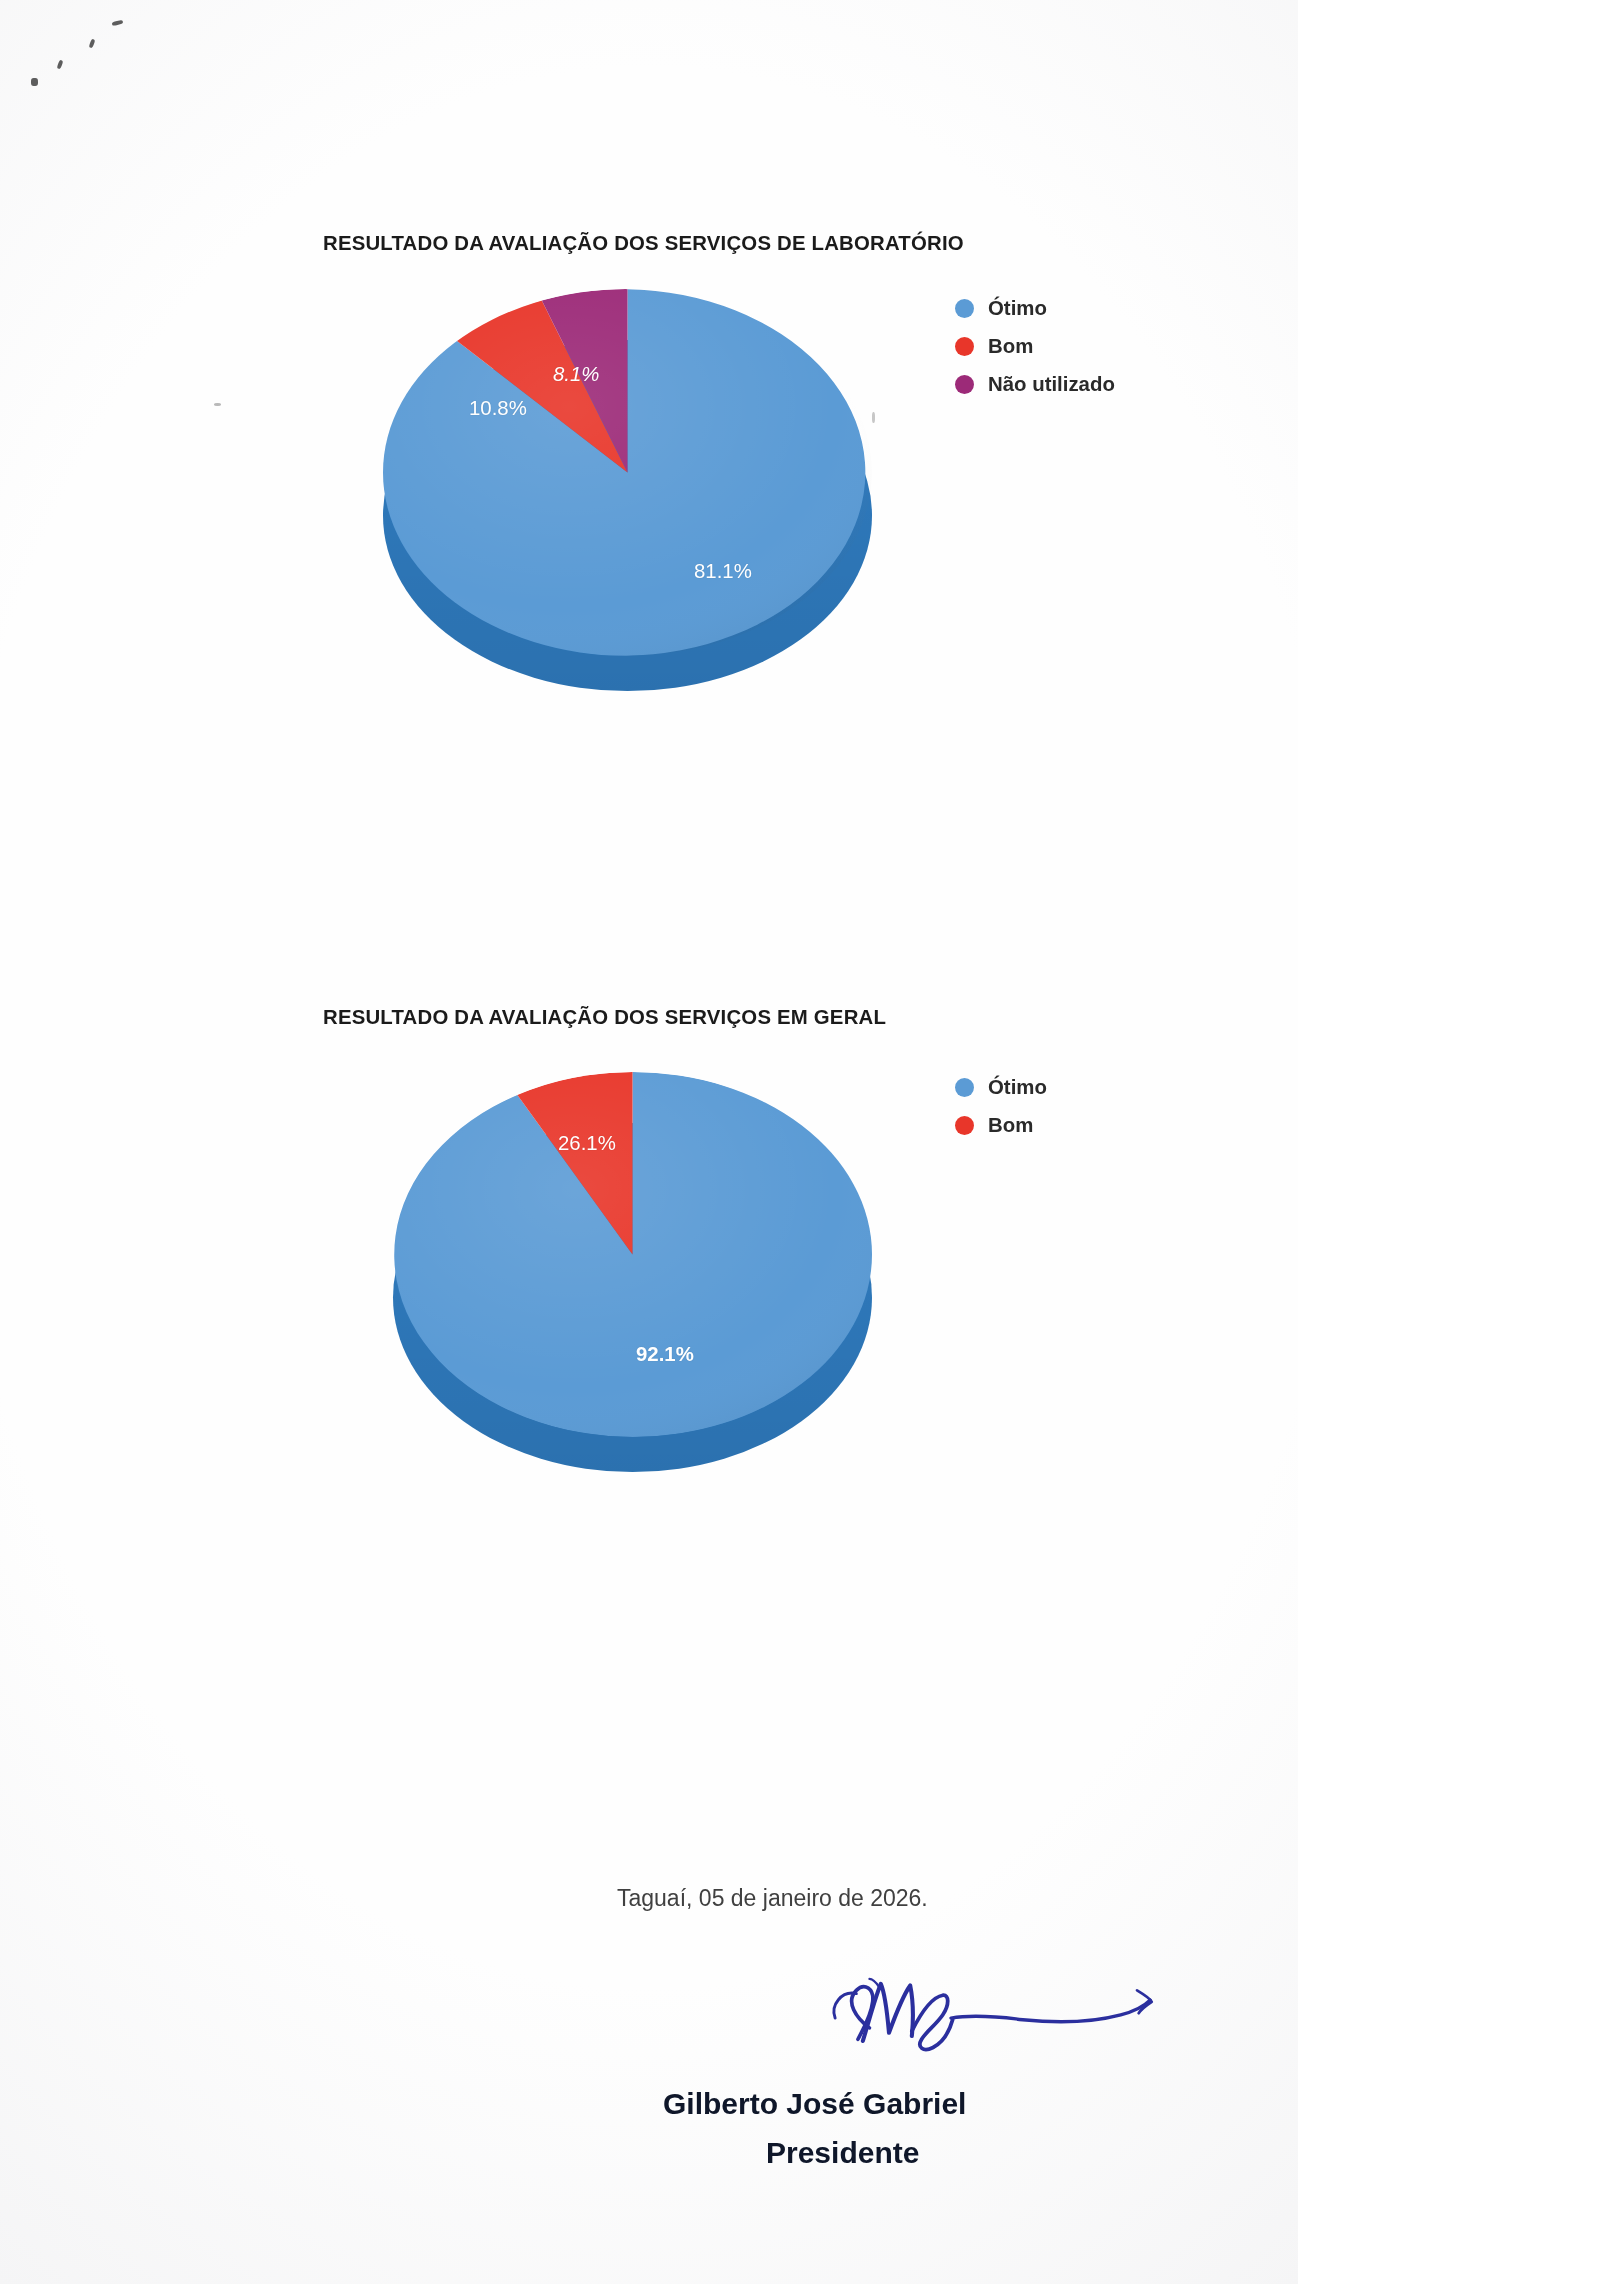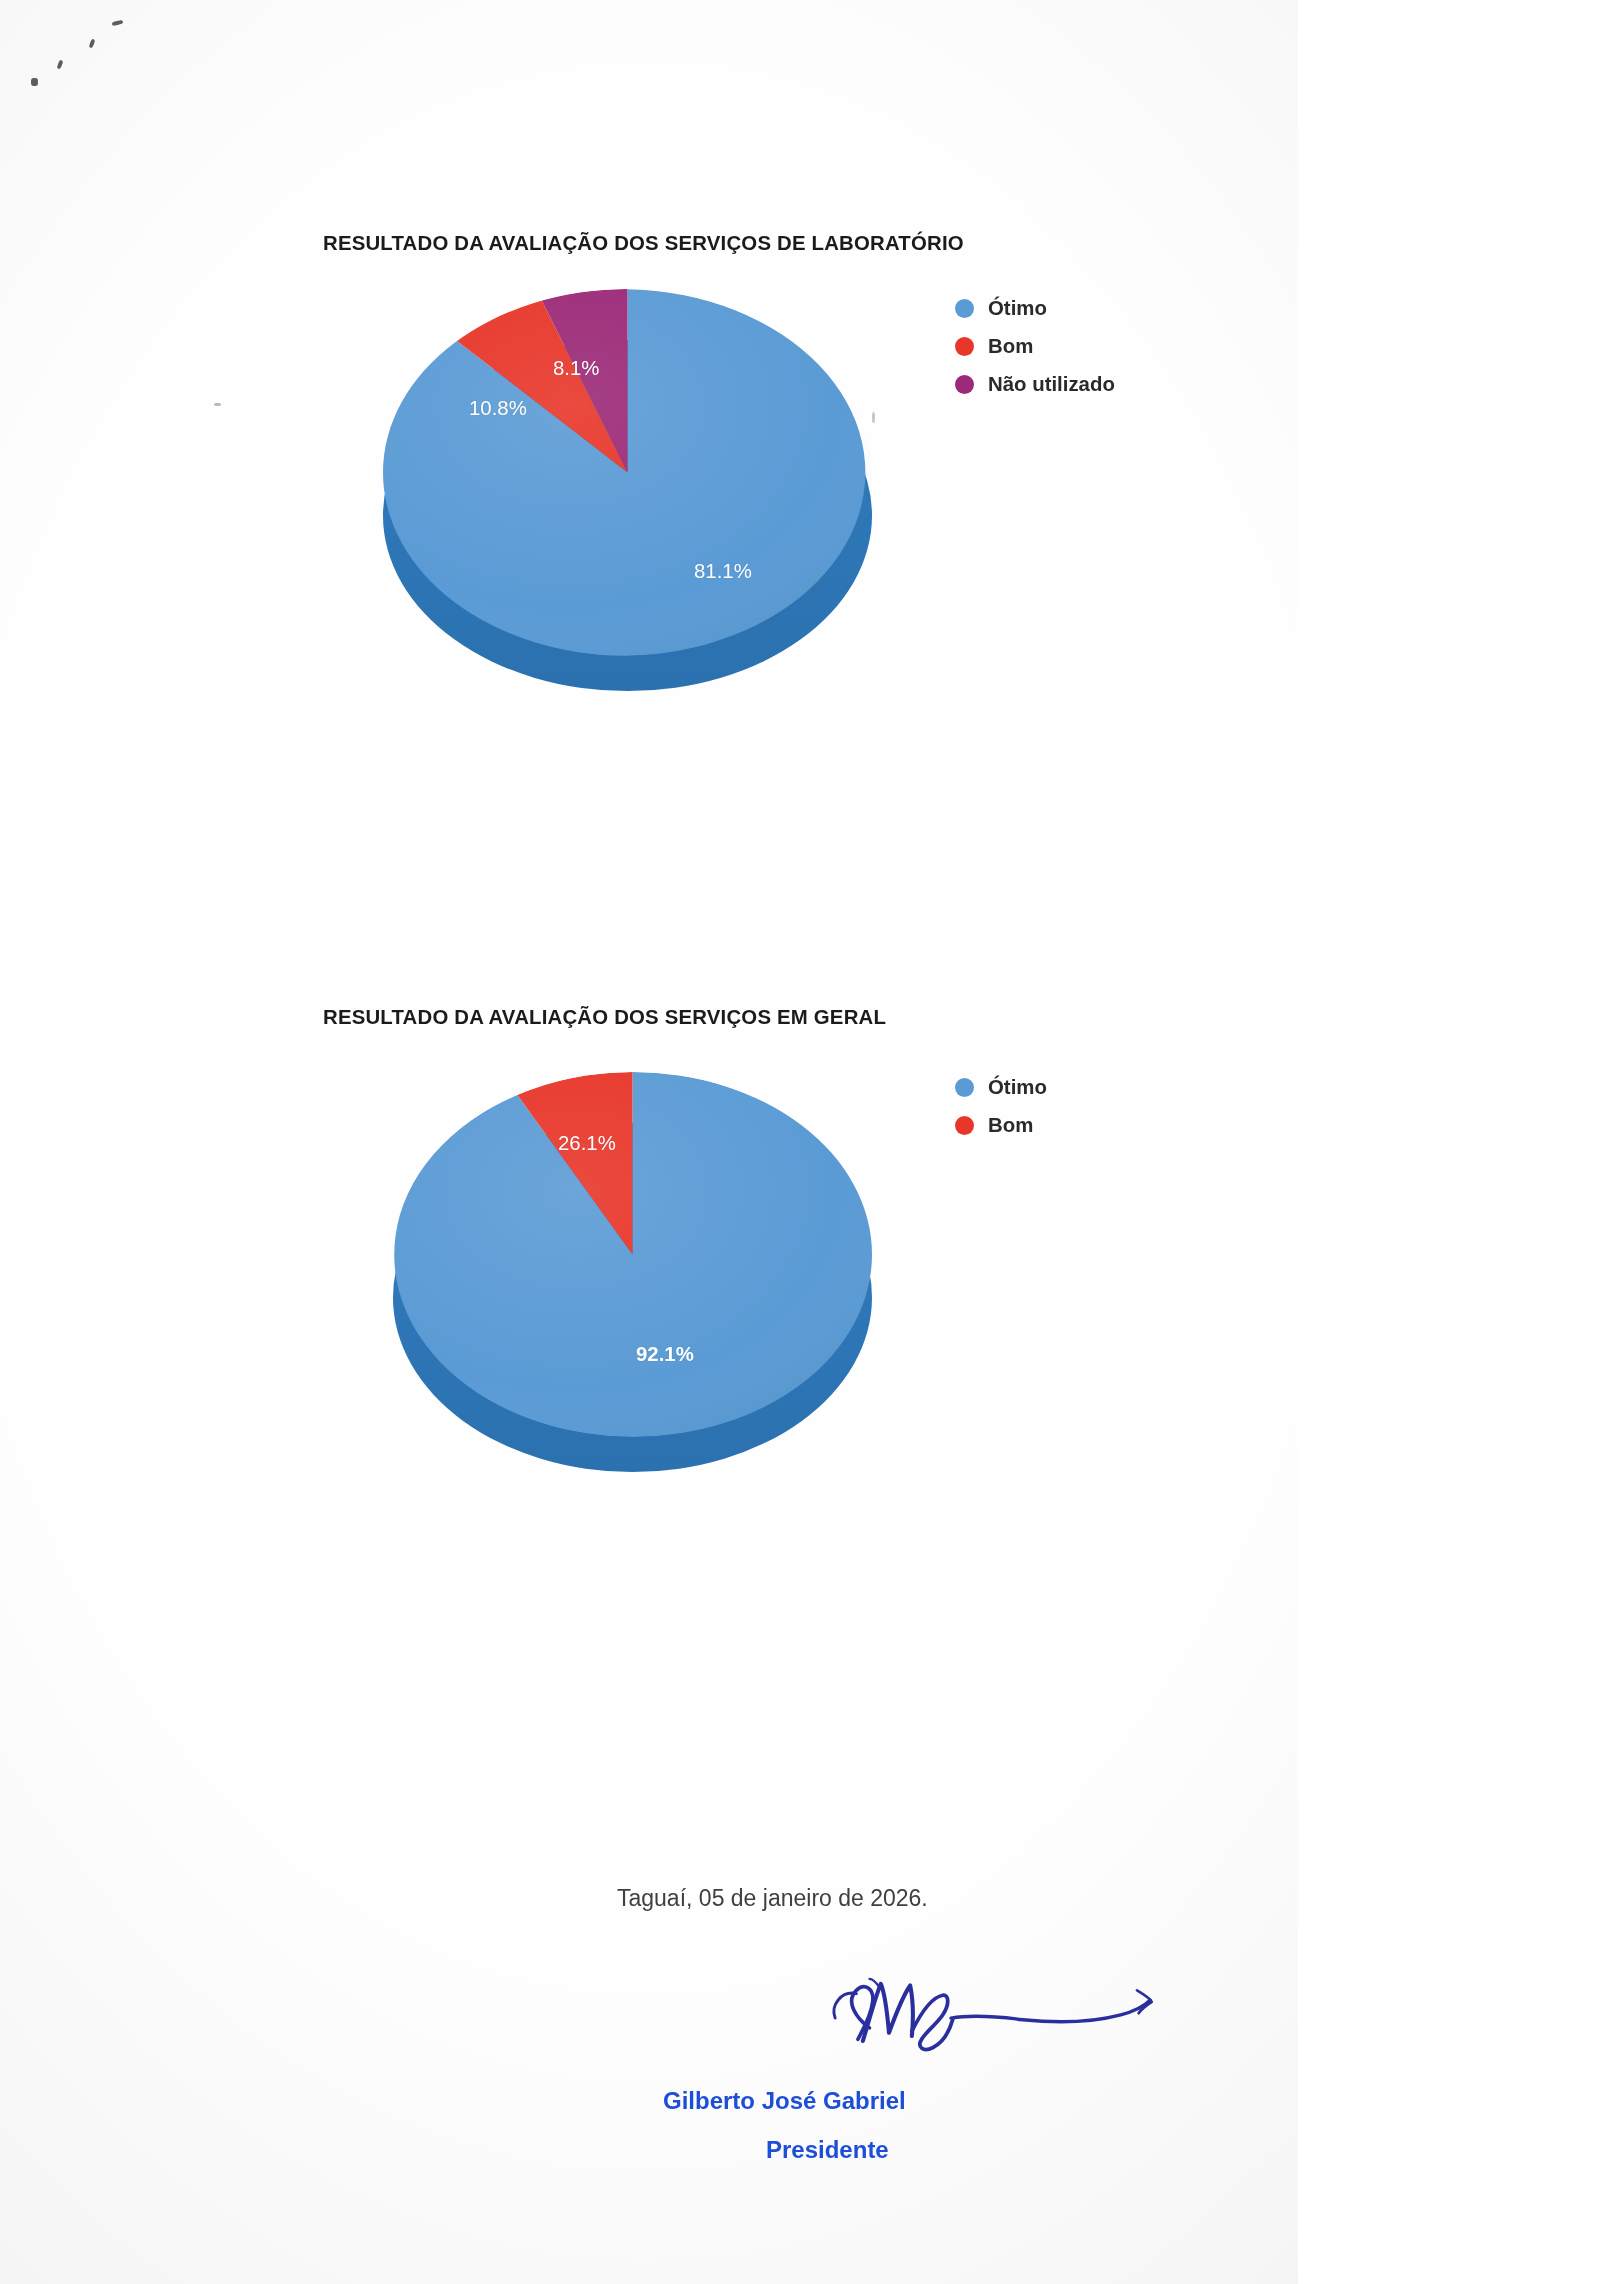--- a/index.html
+++ b/index.html
@@ -117,23 +117,23 @@
     font-size: 23px;
     color: #404040;
     white-space: nowrap;
     font-family: "Liberation Sans", sans-serif;
   }
   .signature-svg {
     position: absolute;
   }
   .sig-name, .sig-role {
     position: absolute;
-    font-size: 24px;
+    font-size: 30px;
     font-weight: bold;
-    color: #1d4ed8;
+    color: #0f172a;
     white-space: nowrap;
     font-family: "Liberation Sans", sans-serif;
   }
 </style>
 </head>
 <body>
 
 <div class="page">
 
   <div class="paper-tint"></div>
@@ -168,21 +168,21 @@
               <stop offset="0%" stop-color="#ffffff" stop-opacity="0.10"></stop>
               <stop offset="70%" stop-color="#ffffff" stop-opacity="0.00"></stop>
               <stop offset="100%" stop-color="#000000" stop-opacity="0.05"></stop>
             </radialGradient>
           </defs>
         </svg>
       </div>
 
       <div class="slice-label" style="left:298px; top:271px;margin-left:13px;">81.1%</div>
       <div class="slice-label" style="left:86px; top:108px;">10.8%</div>
-      <div class="slice-label" style="left:170px; top:68px;">8.1%</div>
+      <div class="slice-label" style="left:170px; top:74px;font-style:italic;">8.1%</div>
     </div>
 
     <div class="legend" style="left:955px; top:289px;">
       <div class="legend-row">
         <span class="legend-dot" style="background:#5b9bd5;"></span>
         <span class="legend-label">Ótimo</span>
       </div>
       <div class="legend-row">
         <span class="legend-dot" style="background:#e8362a;"></span>
         <span class="legend-label">Bom</span>

